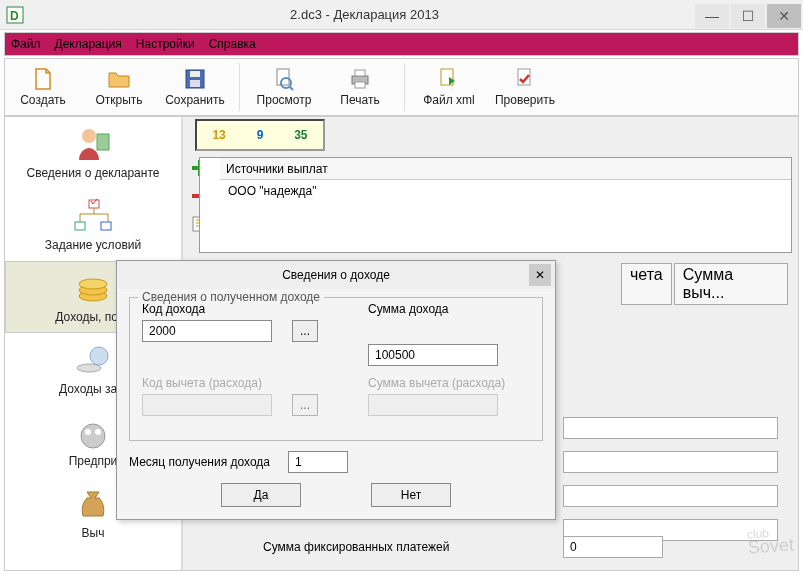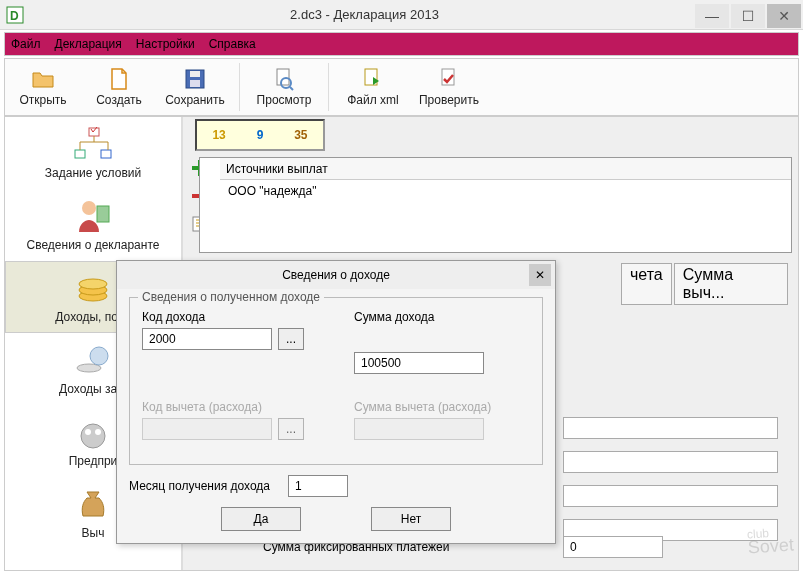--- a/index.html
+++ b/index.html
@@ -30,21 +30,21 @@
   .sidebar { width: 178px; border-right: 2px solid #ddd; background: #fff; display: flex; flex-direction: column; }
   .sitem { padding: 8px 4px; text-align: center; border: 1px solid transparent; }
   .sitem.active { background: #e9e9d8; border: 1px solid #ccc; }
   .sitem .sico { display: block; margin: 0 auto 4px; width: 40px; height: 36px; }
   .sitem .slbl { font-size: 12px; color: #222; }
 
   .main { flex: 1; position: relative; background: #efefef; }
   .numpanel { position: absolute; left: 12px; top: 2px; width: 130px; height: 32px; background: #ffd; border: 2px inset #999; display: flex; align-items: center; justify-content: space-around; font-family: 'Comic Sans MS', cursive; font-weight: bold; font-size: 20px; }
   .numpanel .n1 { color: #cc9900; }
   .numpanel .n2 { color: #0066cc; }
-  .numpanel .n3 { color: #a16207; }
+  .numpanel .n3 { color: #15803d; }
 
   .source-tools { position: absolute; left: 6px; top: 40px; width: 22px; }
   .source-tools .tool { width: 22px; height: 22px; margin-bottom: 6px; display:flex; align-items:center; justify-content:center; }
   .source-box { position: absolute; left: 16px; top: 40px; right: 6px; height: 96px; background: #fff; border: 1px solid #999; padding-left: 20px; }
   .source-head { display:flex; align-items:center; height:22px; border-bottom:1px solid #ccc; padding: 0 6px; background:#f7f7f7;}
   .source-row { padding: 4px 8px; }
 
   .tabs-right { position:absolute; left: 438px; right: 10px; top: 146px; display:flex; gap:2px;}
   .tab { border:1px solid #aaa; background:#f6f6f6; padding:2px 8px; font-size:16px;}
 
@@ -52,25 +52,25 @@
   .bottom-input { position:absolute; left:380px; bottom:12px; width:100px; height:22px; border:1px solid #aaa; padding:2px 6px; background:#fff;}
 
   .rowbox { position:absolute; left:380px; right:20px; height:22px; border:1px solid #aaa; background:#fff; }
   .rb1 { top:300px;} .rb2 { top:334px;} .rb3 { top:368px;} .rb4 { top:402px;}
 
   
   .dialog { position: absolute; left: 116px; top: 260px; width: 440px; background: #f4f4f4; border: 1px solid #999; box-shadow: 2px 2px 6px rgba(0,0,0,.2); z-index: 10; }
   .dtitle { height: 28px; background: #eee; display:flex; align-items:center; justify-content:center; position:relative;}
   .dtitle .dclose { position:absolute; right:4px; top:3px; width:22px; height:22px; background:#ccc; display:flex;align-items:center;justify-content:center;}
   .dbody { padding: 8px 12px 12px; }
-  .fieldset { border: 1px solid #bbb; padding: 12px 12px 16px; margin-bottom: 10px; position:relative;}
+  .fieldset { border: 1px solid #bbb; padding: 4px 12px 16px; margin-bottom: 10px; position:relative;}
   .legend { position:absolute; top:-8px; left:8px; background:#f4f4f4; padding:0 4px; color:#555;}
   .frow { display:flex; gap:20px; margin-bottom:8px;}
   .fcol { display:flex; flex-direction:column; gap:4px;}
-  .inprow { display:flex; align-items:flex-end; gap:6px;}
+  .inprow { display:flex; align-items:flex-end; gap:20px;}
   .txtin { width:130px; height:22px; border:1px solid #888; padding:2px 6px; background:#fff;}
   .txtin.disabled { background:#eee; color:#aaa; border-color:#ccc;}
   .dotbtn { width:26px; height:22px; border:1px solid #888; background:#eee; display:flex;align-items:center;justify-content:center;}
   .lbl-disabled { color:#aaa;}
   .monthrow { display:flex; align-items:center; gap:18px; margin-top:4px; }
   .monthin { width:60px; height:22px; border:1px solid #888; padding:2px 6px; background:#fff;}
   .dbtns { display:flex; justify-content:center; gap:70px; margin-top:10px;}
   .dbtn { width:80px; height:24px; border:1px solid #888; background:#eee; display:flex;align-items:center;justify-content:center;}
 
   .watermark { position:absolute; right:10px; bottom:18px; opacity:.3; font-family: 'Brush Script MT', cursive; font-size:28px; color:#888; pointer-events:none; transform:rotate(-4deg);}
@@ -103,84 +103,92 @@
 <div class="menubar">
   <span>Файл</span>
   <span>Декларация</span>
   <span>Настройки</span>
   <span>Справка</span>
 </div>
 
 <div class="toolbar">
   <div class="tbtn">
     <span class="ico"><svg viewBox="0 0 24 24">
-          <path d="M2 6h7l2 3h11v11H2z" fill="#f4c36b" stroke="#c58a1a"></path>
-        </svg></span>
-    <span class="lbl">Открыть</span>
-  </div>
-  <div class="tbtn">
-    <span class="ico"><svg viewBox="0 0 24 24">
           <path d="M5 2h10l4 4v16H5z" fill="#fff" stroke="#d88a1a" stroke-width="1.5"></path>
           <path d="M15 2v4h4" fill="none" stroke="#d88a1a" stroke-width="1.5"></path>
         </svg></span>
     <span class="lbl">Создать</span>
+  </div>
+  <div class="tbtn">
+    <span class="ico"><svg viewBox="0 0 24 24">
+          <path d="M2 6h7l2 3h11v11H2z" fill="#f4c36b" stroke="#c58a1a"></path>
+        </svg></span>
+    <span class="lbl">Открыть</span>
   </div>
   <div class="tbtn">
     <span class="ico"><svg viewBox="0 0 24 24">
           <rect x="3" y="3" width="18" height="18" fill="#4a6db5" stroke="#2a4a85"></rect>
           <rect x="7" y="4" width="10" height="6" fill="#eee"></rect>
           <rect x="7" y="13" width="10" height="7" fill="#dde"></rect>
         </svg></span>
     <span class="lbl">Сохранить</span>
   </div>
   <span class="tsep"></span>
   <div class="tbtn">
     <span class="ico"><svg viewBox="0 0 24 24">
           <rect x="5" y="2" width="12" height="16" fill="#fff" stroke="#888"></rect>
           <circle cx="14" cy="16" r="5" fill="none" stroke="#5a8ac5" stroke-width="2"></circle>
           <path d="M18 20l3 3" stroke="#5a8ac5" stroke-width="2"></path>
         </svg></span>
     <span class="lbl">Просмотр</span>
   </div>
+  <div class="tbtn">
+    <span class="ico"><svg viewBox="0 0 24 24">
+          <rect x="4" y="9" width="16" height="8" fill="#bbb" stroke="#777"></rect>
+          <rect x="7" y="3" width="10" height="6" fill="#fff" stroke="#999"></rect>
+          <rect x="7" y="15" width="10" height="6" fill="#fff" stroke="#999"></rect>
+        </svg></span>
+    <span class="lbl">Печать</span>
+  </div>
   <span class="tsep"></span>
   <div class="tbtn">
     <span class="ico"><svg viewBox="0 0 24 24">
           <rect x="4" y="2" width="12" height="16" fill="#fff" stroke="#b89a1a"></rect>
           <path d="M12 10l6 4-6 4z" fill="#2a9a2a"></path>
         </svg></span>
     <span class="lbl">Файл xml</span>
   </div>
   <div class="tbtn">
     <span class="ico"><svg viewBox="0 0 24 24">
           <rect x="5" y="2" width="12" height="16" fill="#fff" stroke="#999"></rect>
           <path d="M7 12l3 3 6-7" fill="none" stroke="#c33" stroke-width="2.5"></path>
         </svg></span>
     <span class="lbl">Проверить</span>
   </div>
 </div>
 
 <div class="content">
   <div class="sidebar">
+    <div class="sitem">
+      <span class="sico"><svg viewBox="0 0 40 36">
+            <circle cx="16" cy="10" r="7" fill="#f4c39a"></circle>
+            <path d="M6 34c0-8 6-12 10-12s10 4 10 12z" fill="#c84a4a"></path>
+            <rect x="24" y="8" width="12" height="16" fill="#9c9" stroke="#5a5"></rect>
+          </svg></span>
+      <span class="slbl">Сведения о декларанте</span>
+    </div>
     <div class="sitem">
       <span class="sico"><svg viewBox="0 0 40 36">
             <rect x="16" y="2" width="10" height="8" fill="#fff" stroke="#c55"></rect>
             <path d="M18 3l2 3 4-5" stroke="#c33" fill="none"></path>
             <rect x="2" y="24" width="10" height="8" fill="#fff" stroke="#3a7"></rect>
             <rect x="28" y="24" width="10" height="8" fill="#fff" stroke="#36c"></rect>
             <path d="M21 10v6m0 0H7m14 0h14M7 16v8m28-8v8" stroke="#b88a2a" fill="none"></path>
           </svg></span>
       <span class="slbl">Задание условий</span>
-    </div>
-    <div class="sitem">
-      <span class="sico"><svg viewBox="0 0 40 36">
-            <circle cx="16" cy="10" r="7" fill="#f4c39a"></circle>
-            <path d="M6 34c0-8 6-12 10-12s10 4 10 12z" fill="#c84a4a"></path>
-            <rect x="24" y="8" width="12" height="16" fill="#9c9" stroke="#5a5"></rect>
-          </svg></span>
-      <span class="slbl">Сведения о декларанте</span>
     </div>
     <div class="sitem active">
       <span class="sico"><svg viewBox="0 0 40 36">
             <ellipse cx="20" cy="26" rx="14" ry="5" fill="#f4c34a" stroke="#c89a1a"></ellipse>
             <ellipse cx="20" cy="20" rx="14" ry="5" fill="#f4c34a" stroke="#c89a1a"></ellipse>
             <ellipse cx="20" cy="14" rx="14" ry="5" fill="#f4d46a" stroke="#c89a1a"></ellipse>
           </svg></span>
       <span class="slbl">Доходы, полу</span>
     </div>
     <div class="sitem">
@@ -271,21 +279,21 @@
           <div class="inprow">
             <input class="txtin" value="2000" style="">
             <div class="dotbtn">...</div>
           </div>
         </div>
         <div class="fcol" style="margin-left:30px;gap:28px;">
           <span>Сумма дохода</span>
           <input class="txtin" value="100500" style="">
         </div>
       </div>
-      <div class="frow" style="margin-top:26px;">
+      <div class="frow" style="margin-top:10px;">
         <div class="fcol">
           <span class="lbl-disabled">Код вычета (расхода)</span>
           <div class="inprow">
             <input class="txtin disabled" disabled="" style="">
             <div class="dotbtn" style="opacity:.6">...</div>
           </div>
         </div>
         <div class="fcol" style="margin-left:30px;">
           <span class="lbl-disabled">Сумма вычета (расхода)</span>
           <input class="txtin disabled" disabled="" style="">

